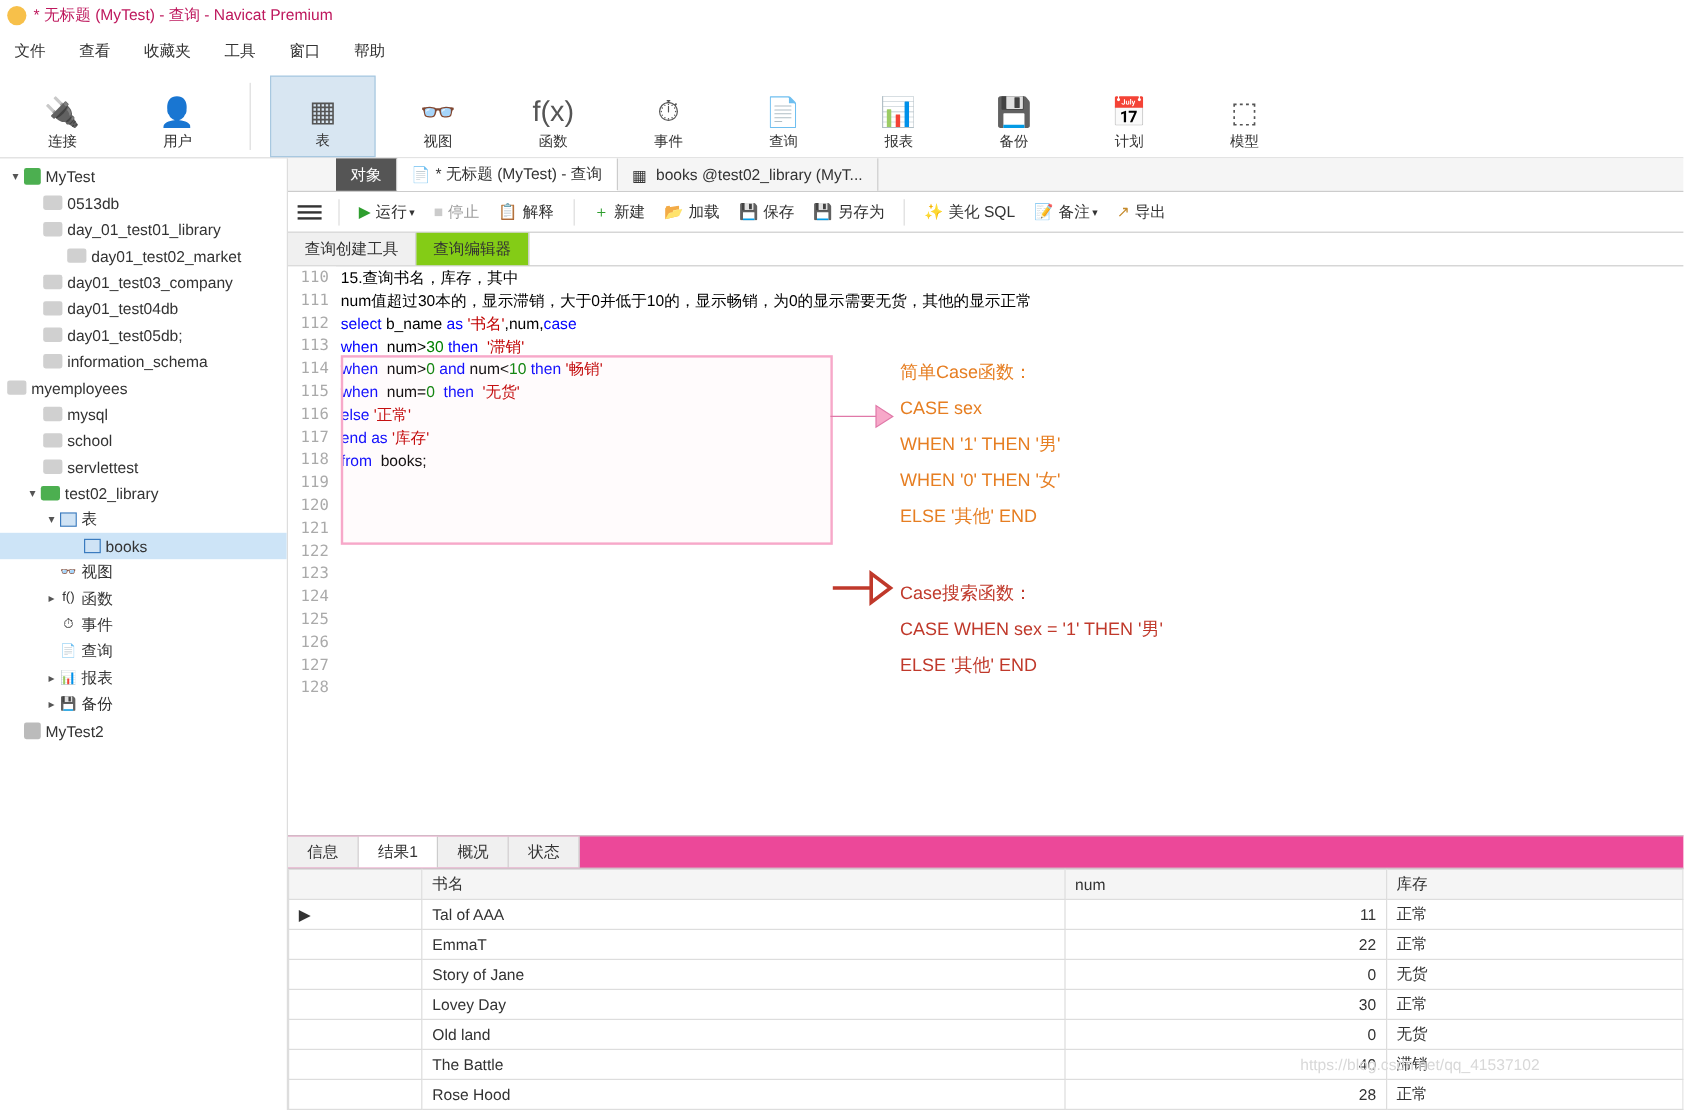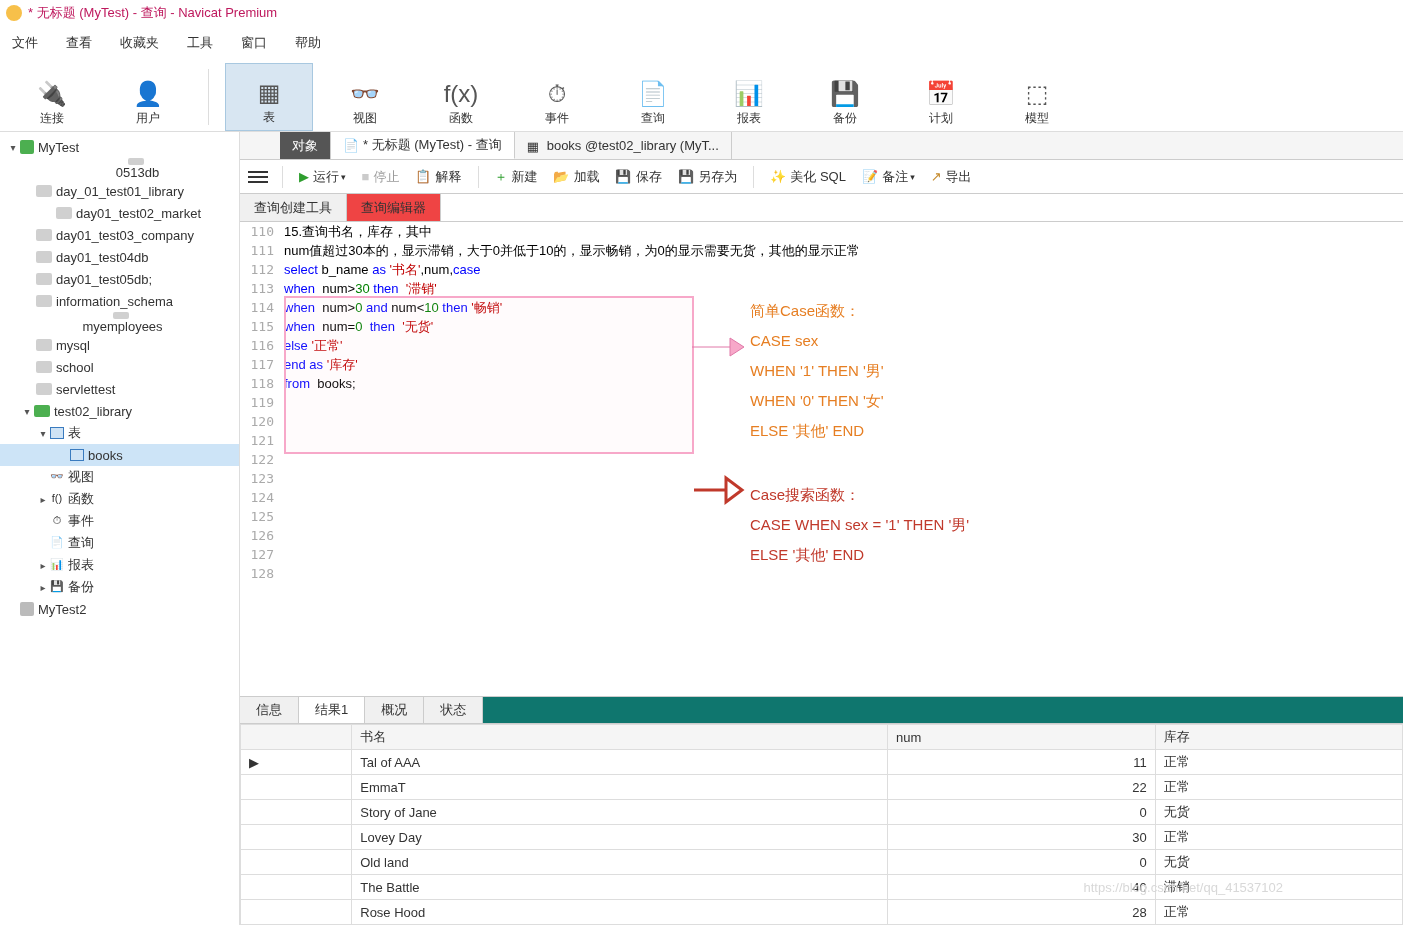--- a/index.html
+++ b/index.html
@@ -41,38 +41,38 @@
 
 .actionbar { display: flex; align-items: center; height: 34px; border-bottom: 1px solid #ccc; padding: 0 8px; gap: 4px; }
 .ab-btn { display:flex; align-items:center; padding:0 6px; height:26px; cursor:pointer; color:#333; }
 .ab-btn .glyph { margin-right: 4px; }
 .vline { width:1px; height:22px; background:#ddd; margin:0 6px; }
 .burger { display:flex; flex-direction:column; gap:3px; width:20px; margin-right:4px; cursor:pointer;}
 .burger div{height:2px;background:#333;}
 
 .subtab { display:flex; height:28px; border-bottom:1px solid #ccc; }
 .subtab .st { padding:0 14px; display:flex; align-items:center; border-right:1px solid #ccc; background:#f0f0f0; cursor:pointer; }
-.subtab .st.act { background:#ef4444; }
+.subtab .st.act { background:#84cc16; }
 
 .editor-wrap { position:relative; flex:1; overflow:hidden; }
 .gutter { position:absolute; left:0; top:0; width:40px; background:#fff; color:#aaa; font-family:Consolas,monospace; font-size:13px; text-align:right; padding-right:6px; line-height:19px; }
 .code { position:absolute; left:44px; top:0; font-family:Consolas,monospace; font-size:13px; line-height:19px; white-space:pre; }
 .code .kw { color:#0000ff; }
 .code .str { color:#c00000; }
 .code .num { color:#008000; }
 .code .plain { color:#000; }
 
 .pink-box { position:absolute; border:2px solid #f7a8c9; background:rgba(255,200,220,0.08); pointer-events:none; }
 
 .annot { position:absolute; pointer-events:none; font-size:15px; line-height:30px; }
 .annot.orange { color:#e67e22; }
 .annot.red { color:#c0392b; }
 .arrow { position:absolute; pointer-events:none; }
 
-.result-tabs { display:flex; border-top:1px solid #ccc; border-bottom:1px solid #ccc; background:#0f766e; }
+.result-tabs { display:flex; border-top:1px solid #ccc; border-bottom:1px solid #ccc; background:#ec4899; }
 .result-tabs .rt { padding:4px 16px; border-right:1px solid #ccc; cursor:pointer; background:#f0f0f0; }
 .result-tabs .rt.act { background:#fff; }
 
 .result-grid { border-collapse:collapse; }
 .result-grid th,.result-grid td { border:1px solid #ddd; padding:3px 8px; text-align:left; font-size:13px; height:24px; }
 .result-grid th { background:#f5f5f5; font-weight:normal; }
 .result-grid td.numcol { text-align:right; }
 .rowmark { width:16px; text-align:center; color:#333; }
 
 .watermark { position:absolute; right:120px; bottom:30px; color:#d8d8d8; font-size:13px;padding-left:24px; }
@@ -146,21 +146,21 @@
 
 <div class="workspace">
 
   <div class="sidebar">
     <div class="tree-row">
         <span class="tw">▾</span>
         <span class="srv-ic"></span>
         <span>MyTest</span>
       </div>
     <div id="dblist">
-        <div class="tree-row" style="padding-left: 36px; flex-direction: column;">
+        <div class="tree-row" style="padding-left: 36px;">
           <span class="db-ic"></span>
           <span>0513db</span>
         </div>
         <div class="tree-row" style="padding-left: 36px;">
           <span class="db-ic"></span>
           <span>day_01_test01_library</span>
         </div>
         <div class="tree-row" style="padding-left: 36px; margin-left: 20px;">
           <span class="db-ic"></span>
           <span>day01_test02_market</span>
@@ -174,21 +174,21 @@
           <span>day01_test04db</span>
         </div>
         <div class="tree-row" style="padding-left: 36px;">
           <span class="db-ic"></span>
           <span>day01_test05db;</span>
         </div>
         <div class="tree-row" style="padding-left: 36px;">
           <span class="db-ic"></span>
           <span>information_schema</span>
         </div>
-        <div class="tree-row" style=" flex-direction: column;">
+        <div class="tree-row" style="">
           <span class="db-ic"></span>
           <span>myemployees</span>
         </div>
         <div class="tree-row" style="padding-left: 36px;">
           <span class="db-ic"></span>
           <span>mysql</span>
         </div>
         <div class="tree-row" style="padding-left: 36px;">
           <span class="db-ic"></span>
           <span>school</span>

